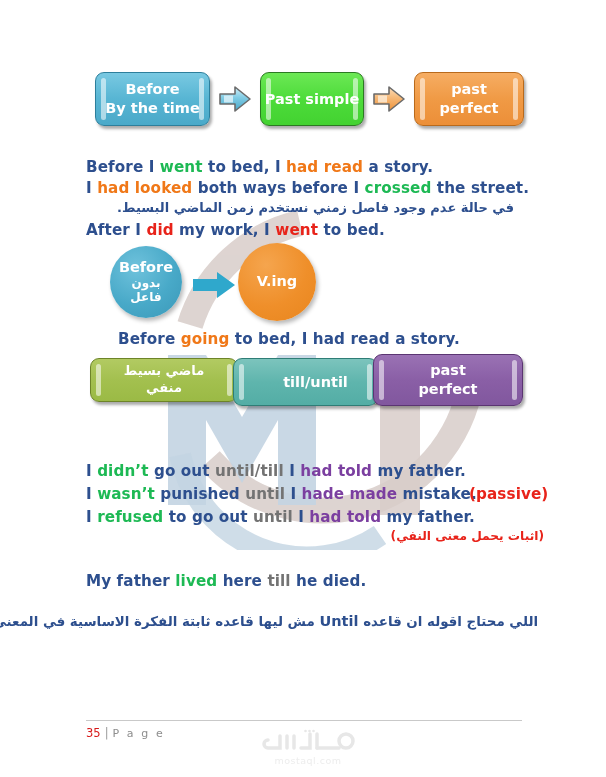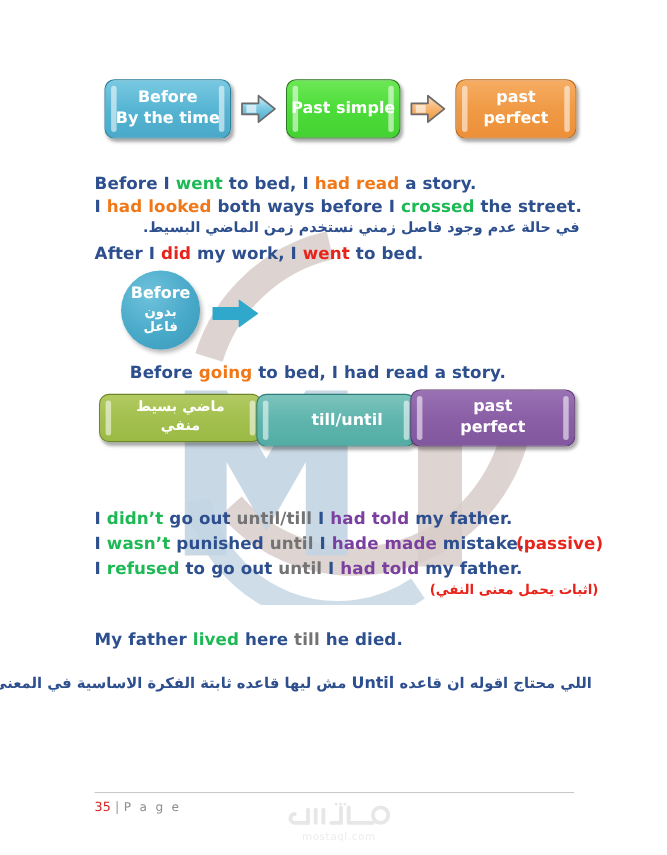--- a/index.html
+++ b/index.html
@@ -216,40 +216,43 @@
   </div>
 
   <div class="tline layer" style="left:86px;top:158px;">
     <span class="c-navy">Before I </span><span class="c-green">went</span><span class="c-navy"> to bed, I </span><span class="c-orange-t">had read</span><span class="c-navy"> a story.</span>
   </div>
 
   <div class="tline layer" style="left:86px;top:179px;">
     <span class="c-navy">I </span><span class="c-orange-t">had looked</span><span class="c-navy"> both ways before I </span><span class="c-green">crossed</span><span class="c-navy"> the street.</span>
   </div>
 
-  <div class="ar-note layer" style="right:79px;top:200px;">في حالة عدم وجود فاصل زمني نستخدم زمن الماضي البسيط.</div>
+  <div class="ar-note layer" style="right:92px;top:200px;">في حالة عدم وجود فاصل زمني نستخدم زمن الماضي البسيط.</div>
 
   <div class="tline layer" style="left:86px;top:221px;">
     <span class="c-navy">After I </span><span class="c-red">did</span><span class="c-navy"> my work, I </span><span class="c-red">went</span><span class="c-navy"> to bed.</span>
   </div>
 
   <div class="layer" style="position:absolute;left:110px;top:246px;width:210px;height:74px;">
 
     <div class="circle c-blue" style="left:0;top:0;width:72px;height:72px;">
       <div class="en">Before</div>
       <div class="ar">بدون</div>
       <div class="ar">فاعل</div>
     </div>
 
     <div style="position:absolute;left:83px;top:26px;">
       <svg width="42" height="26" viewBox="0 0 42 26">
         <path d="M0 7 H24 V0 L42 13 L24 26 V19 H0 Z" fill="#2fa8cc"></path>
       </svg>
     </div>
 
+    <div class="circle c-orange" style="left:128px;top:-3px;width:78px;height:78px;">
+      <div class="en">V.ing</div>
+    </div>
   </div>
 
   <div class="tline layer" style="left:118px;top:330px;">
     <span class="c-navy">Before </span><span class="c-orange-t">going</span><span class="c-navy"> to bed, I had read a story.</span>
   </div>
 
   <div class="layer" style="position:absolute;left:90px;top:354px;">
 
     <div class="fbox box-olive" style="position:absolute;left:0;top:4px;width:148px;height:44px;font-size:13px;direction:rtl;">
       <div class="inner">

